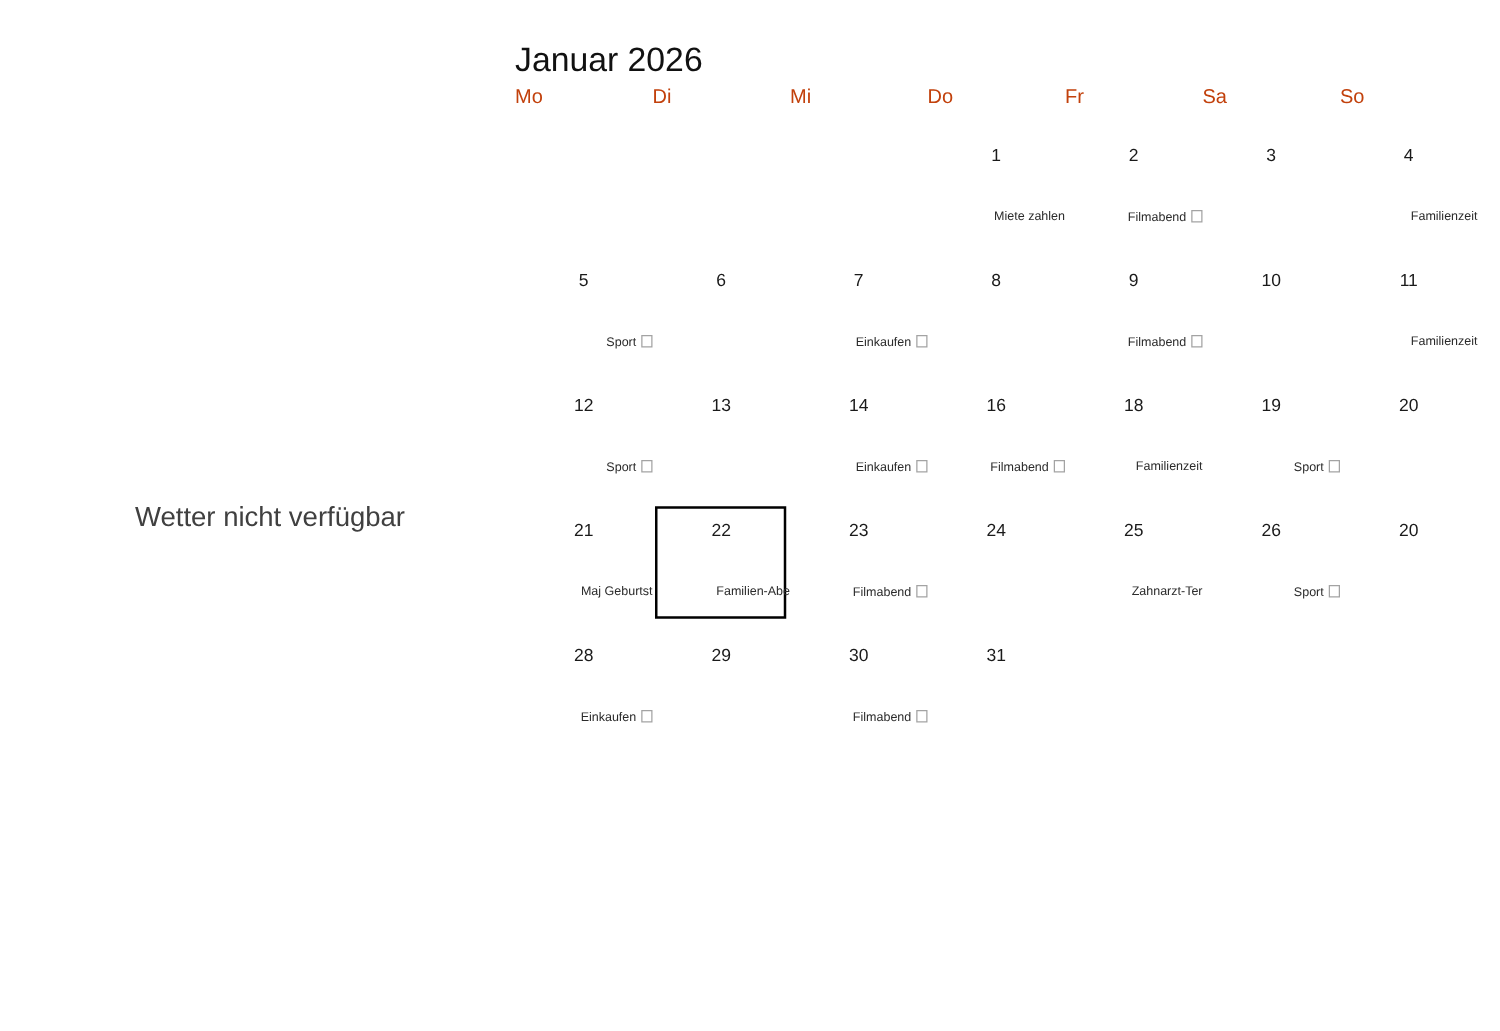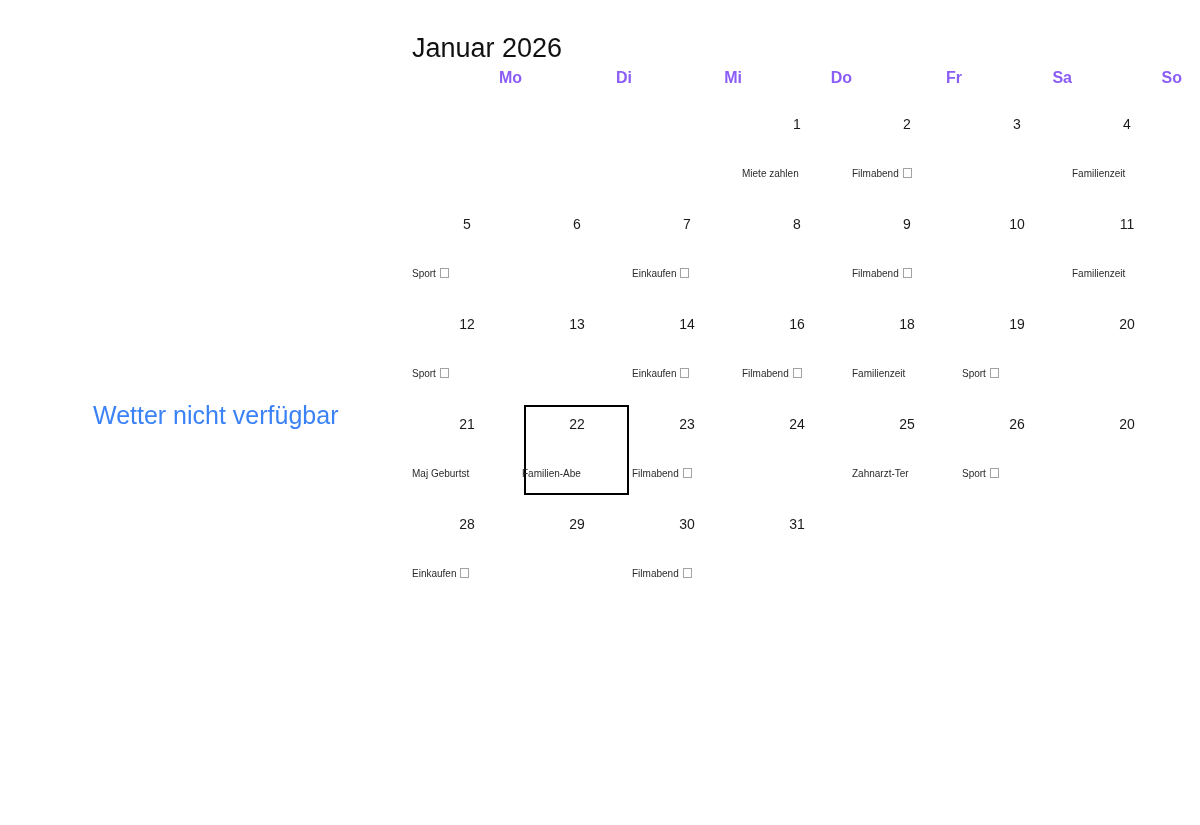--- a/index.html
+++ b/index.html
@@ -10,24 +10,24 @@
   }
   .canvas {
     position: relative;
     width: 1200px;
     height: 825px;
     background: #ffffff;
     overflow: hidden;
   }
   .weather-notice {
     position: absolute;
-    left: 93px;
+    left: 108px;
     top: 401px;
-    font-size: 25px;
-    color: #3b82f6;
+    font-size: 22px;
+    color: #404040;
     white-space: nowrap;
   }
   .cal-title {
     position: absolute;
     left: 412px;
     top: 33px;
     width: 770px;
     text-align: left;
     font-size: 27px;
     color: #111111;
@@ -35,24 +35,23 @@
   }
   .cal-headers {
     position: absolute;
     left: 412px;
     top: 69px;
     width: 770px;
     display: grid;
     grid-template-columns: repeat(7, 110px);
   }
   .cal-headers .hdr {
-    text-align: right;
+    text-align: left;
     font-size: 16px;
-    color: #8b5cf6;
-    font-weight: bold;
+    color: #c2410c;
   }
   .cal-grid {
     position: absolute;
     left: 412px;
     top: 105px;
     width: 770px;
     display: grid;
     grid-template-columns: repeat(7, 110px);
     grid-auto-rows: 100px;
   }
@@ -66,21 +65,21 @@
     width: 100%;
     text-align: center;
     font-size: 14px;
     color: #1a1a1a;
   }
   .event {
     position: absolute;
     top: 63px;
     left: 0;
     width: 100%;
-    text-align: left;
+    text-align: right;
     font-size: 10px;
     color: #2b2b2b;
     white-space: nowrap;
   }
   .cb {
     display: inline-block;
     width: 7px;
     height: 8px;
     border: 1px solid #a3a3a3;
     margin-left: 4px;

